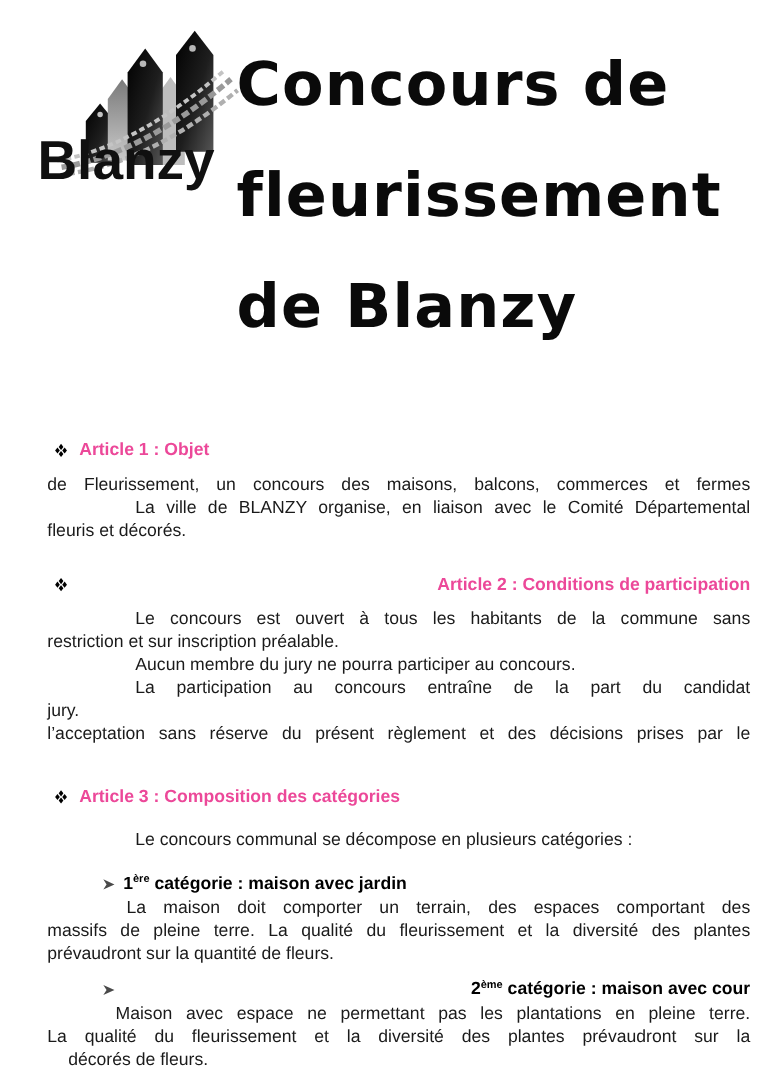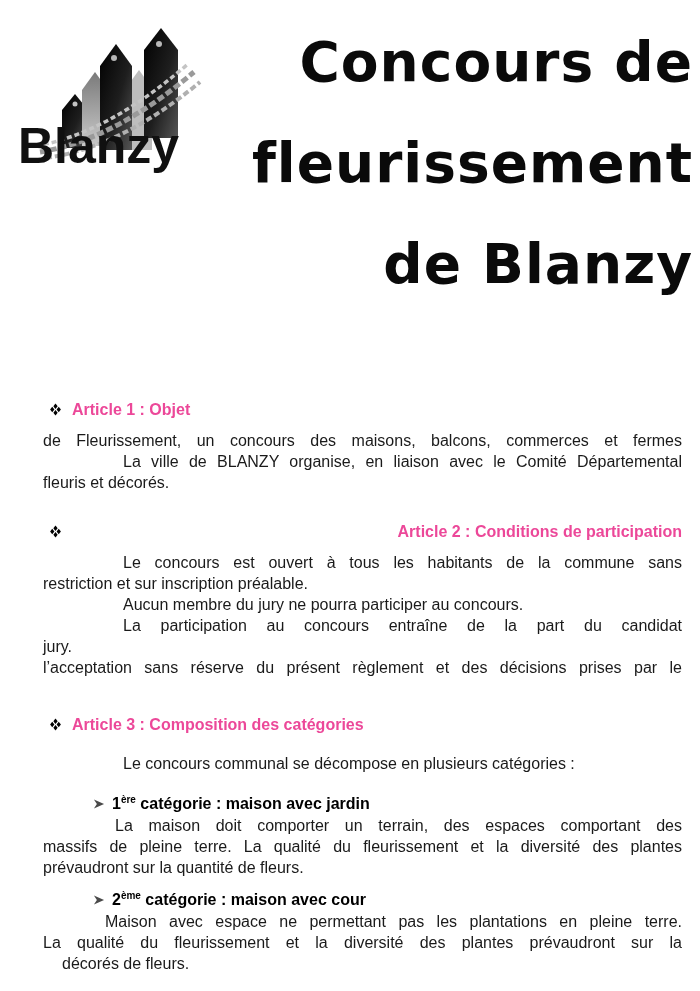--- a/index.html
+++ b/index.html
@@ -6,24 +6,24 @@
   .page{
     position:relative;
     width:700px;height:991px;
     background:#ffffff;
     font-family:"Liberation Sans",sans-serif;
     color:#1a1a1a;
     overflow:hidden;
   }
 
   
-  .logo{position:absolute;left:12px;top:10px;width:195px;height:165px;}
+  .logo{position:absolute;left:28px;top:10px;width:195px;height:165px;}
   .title{
-    position:absolute;left:215px;top:12px;width:478px;
-    text-align:right;
+    position:absolute;left:215px;top:26px;width:478px;
+    text-align:left;
     font-family:"DejaVu Sans",sans-serif;
     font-weight:bold;
     font-size:55px;
     line-height:101px;
     color:#0a0a0a;
     letter-spacing:1px;
   }
   .title-line{display:block;white-space:nowrap;}
 
   
@@ -50,21 +50,21 @@
   }
   .cat-h .arrow{position:absolute;left:50px;top:5px;}
 
   sup.ord{font-size:10px;line-height:0;vertical-align:6px;font-weight:bold;}
 
   .mt10{margin-top:10px;}
   .mt28{margin-top:28px;text-align:right;}
   .mt36{margin-top:36px;}
   .mt18{margin-top:18px;}
   .mt19{margin-top:19px;}
-  .mt11{margin-top:11px;}
+  .mt11{margin-top:11px;text-align:right;}
   .mt1{margin-top:1px;}
 </style>
 </head>
 <body>
 
 <div class="page">
 
   <div class="logo">
     <svg width="195" height="165" viewBox="0 0 195 165">
       <defs>

